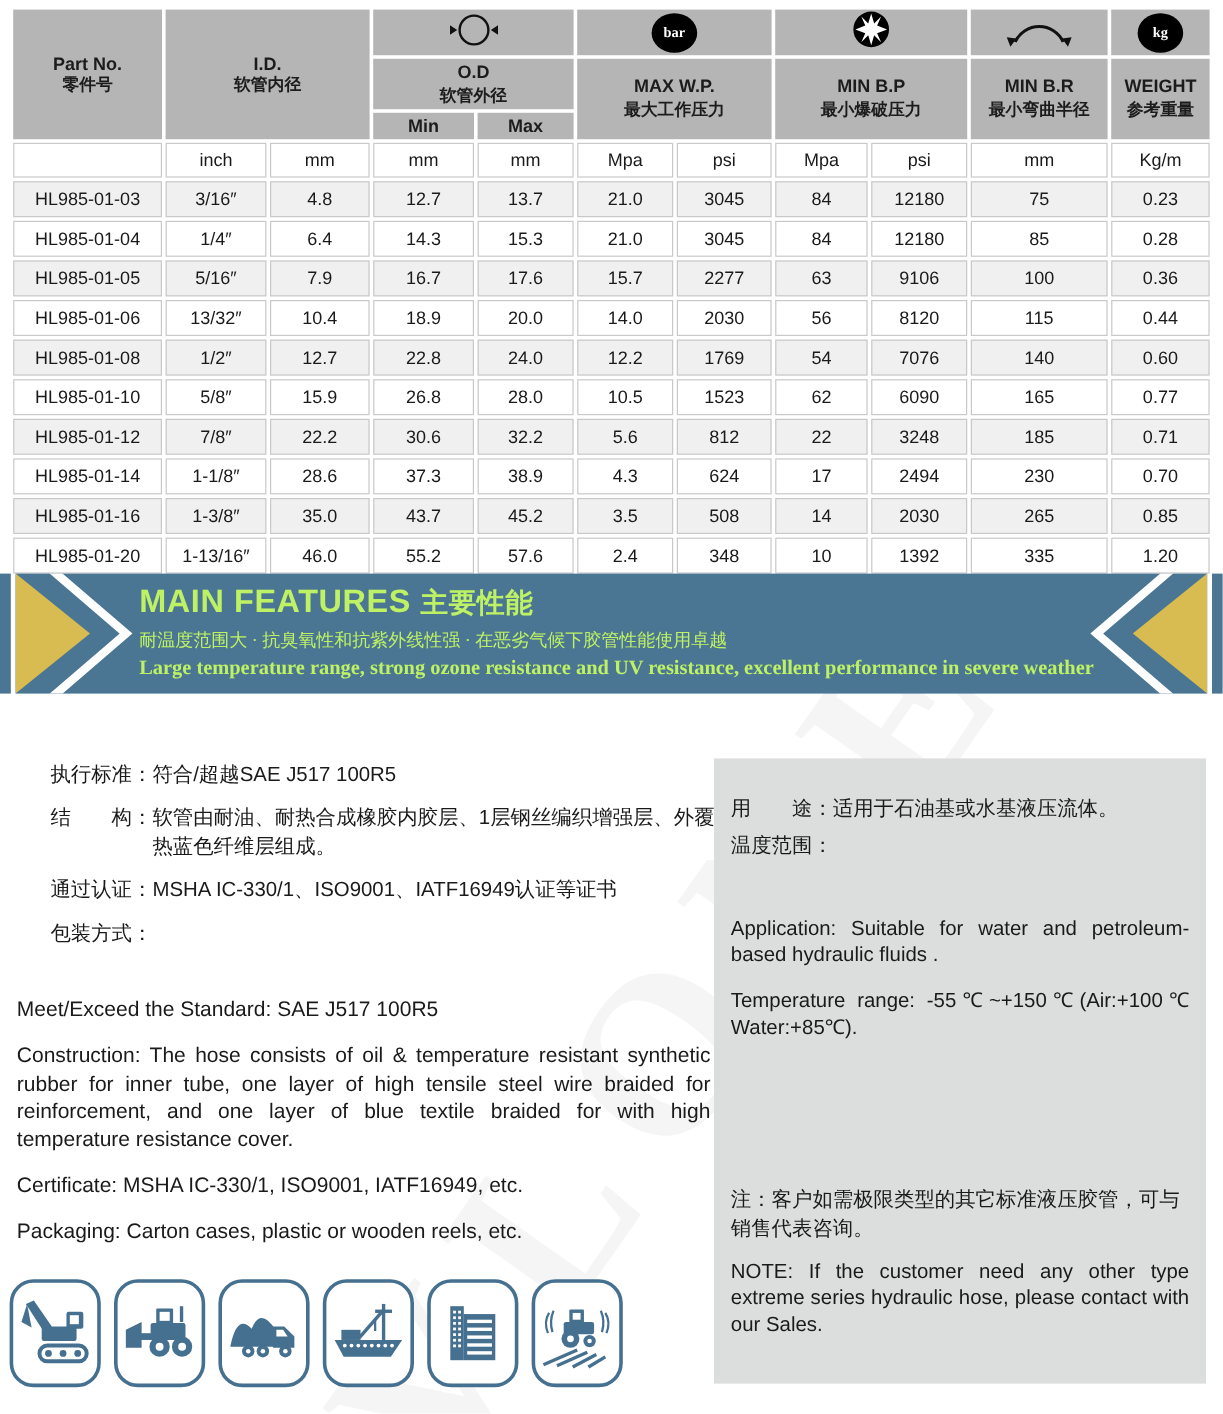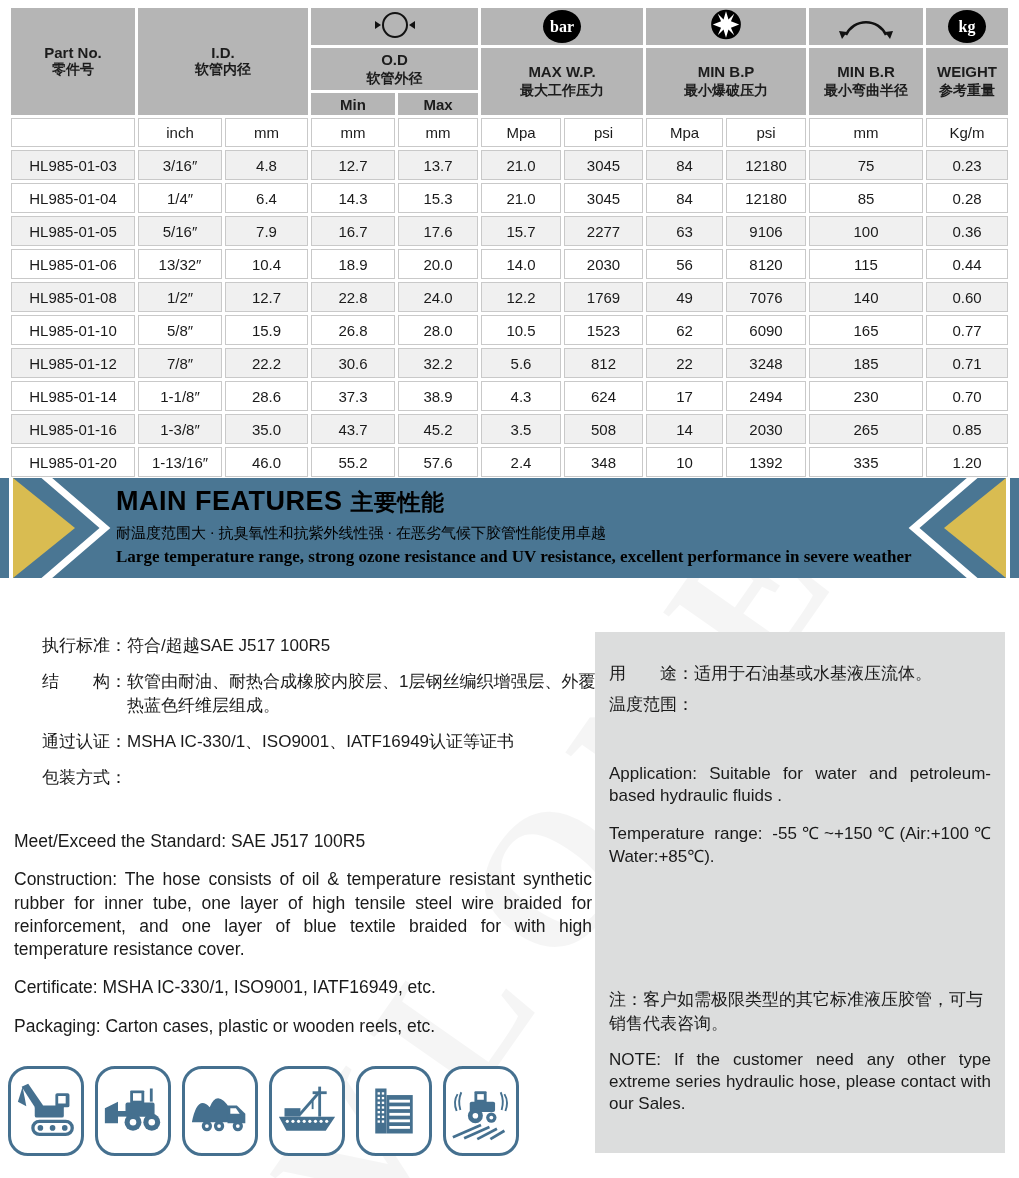--- a/index.html
+++ b/index.html
@@ -21,32 +21,32 @@
   tr.icon-row th{height:34px;}
   tr.title-row th{height:42px;font-size:15px;line-height:1.25;}
   tr.minmax-row th{height:22px;font-size:15px;}
   .hdr-en{font-size:15px;}
   .hdr-zh{font-size:14px;font-weight:bold;}
   tr.units-row td{height:27px;background:#ffffff;border:1px solid #c9c9c9;font-size:15px;}
   tbody.data-body td{height:28px;border:1px solid #c9c9c9;font-size:15px;background:#ffffff;}
   tbody.data-body tr:nth-child(odd) td{background:#f0f0f0;}
   .badge{
     width:38px;height:33px;border-radius:50%;background:#000;color:#fff;margin:0 auto;
-    font-family:"Liberation Serif",serif;font-weight:bold;font-size:16px;
+    font-family:"Liberation Serif",serif;font-weight:bold;font-size:12px;
     display:flex;align-items:center;justify-content:center;
   }
   
   .banner-strip{position:absolute;top:478px;width:9px;height:100px;background:#4a7693;z-index:1;}
   .banner{
     position:absolute;left:13px;top:478px;width:993px;height:100px;background:#4a7693;z-index:1;
   }
   .banner svg.chev{position:absolute;top:0;height:100px;}
   .banner .chev-left{left:0;}
   .banner .chev-right{right:0;transform:scaleX(-1);}
-  .banner-text{position:absolute;left:103px;top:8px;color:#000000;}
+  .banner-text{position:absolute;left:103px;top:8px;color:#bef264;}
   .mf-title{font-size:27px;font-weight:bold;letter-spacing:0.5px;}
   .mf-title .zh{font-size:23px;}
   .mf-zh{font-size:15px;margin-top:6px;font-family:"Liberation Serif",serif;}
   .mf-en{font-size:17px;margin-top:4px;font-family:"Liberation Serif",serif;font-weight:bold;}
   
   .zh-specs{position:absolute;left:10px;top:634px;width:585px;font-size:17px;z-index:1;margin-left:32px;}
   .zh-item{display:flex;margin-bottom:11px;line-height:1.45;}
   .zh-label{white-space:nowrap;}
   .zh-text{flex:1;}
   
@@ -224,21 +224,21 @@
           <td>0.44</td>
         </tr>
         <tr>
           <td>HL985-01-08</td>
           <td>1/2″</td>
           <td>12.7</td>
           <td>22.8</td>
           <td>24.0</td>
           <td>12.2</td>
           <td>1769</td>
-          <td>49</td>
+          <td>54</td>
           <td>7076</td>
           <td>140</td>
           <td>0.60</td>
         </tr>
         <tr>
           <td>HL985-01-10</td>
           <td>5/8″</td>
           <td>15.9</td>
           <td>26.8</td>
           <td>28.0</td>

